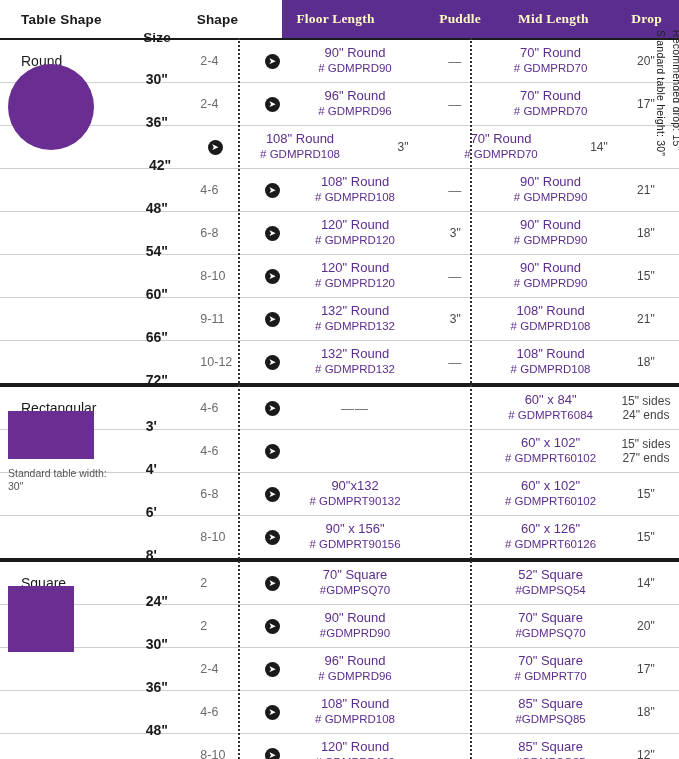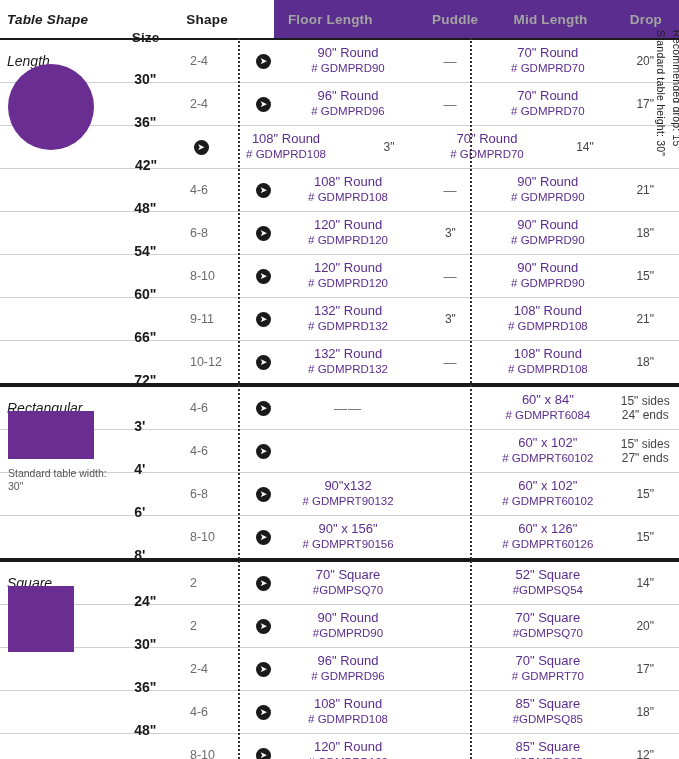--- a/index.html
+++ b/index.html
@@ -33,31 +33,32 @@
     align-items: center;
     font-size: 13.5px;
     font-weight: bold;
     letter-spacing: .2px;
   }
   .hdr-plain {
     color: #1a1a1a;
     background: #ffffff;
   }
   .hdr-purple {
-    color: #a3a3a3;
+    color: #fef9c3;
     background: #5b2d8e;
     justify-content: center;
+    font-family: Liberation Serif, serif;
   }
   .hdr-white-on-purple-left {
     justify-content: flex-start;
     padding-left: 14px;
   }
 
   
-  .c-shape  { width: 122px; padding-left: 7px; font-style: italic; }
+  .c-shape  { width: 122px; padding-left: 21px; }
   .c-size   { width: 50px;  padding-left: 6px; margin-top: 36px; }
   .c-seats  { width: 58px;  padding-left: 6px; }
   .c-arrow  { width: 32px;  }
   .c-floor  { width: 138px; }
   .c-pud    { width: 68px;  }
   .c-mid    { width: 128px; }
   .c-drop   { width: 68px;  }
 
   
   .tbl {
@@ -213,21 +214,21 @@
     <div class="hdr-cell hdr-purple c-pud">Puddle</div>
     <div class="hdr-cell hdr-purple c-mid">Mid Length</div>
     <div class="hdr-cell hdr-purple c-drop">Drop</div>
   </div>
 
   <div class="tbl" id="table-body">
     <div class="vline" style="left:238px;"></div>
     <div class="vline" style="left:470px;"></div>
   <div class="row group-top">
         <div class="cell left c-shape">
-          <div class="shape-label">Length</div>
+          <div class="shape-label">Round</div>
         </div>
         <div class="cell size c-size">30"</div>
         <div class="cell seats c-seats">2-4</div>
         <div class="cell c-arrow">
           <div class="arrow-btn">➤</div>
         </div>
         <div class="cell c-floor">
           <div class="prod-main">90" Round</div>
           <div class="prod-sku"># GDMPRD90</div>
         </div>

